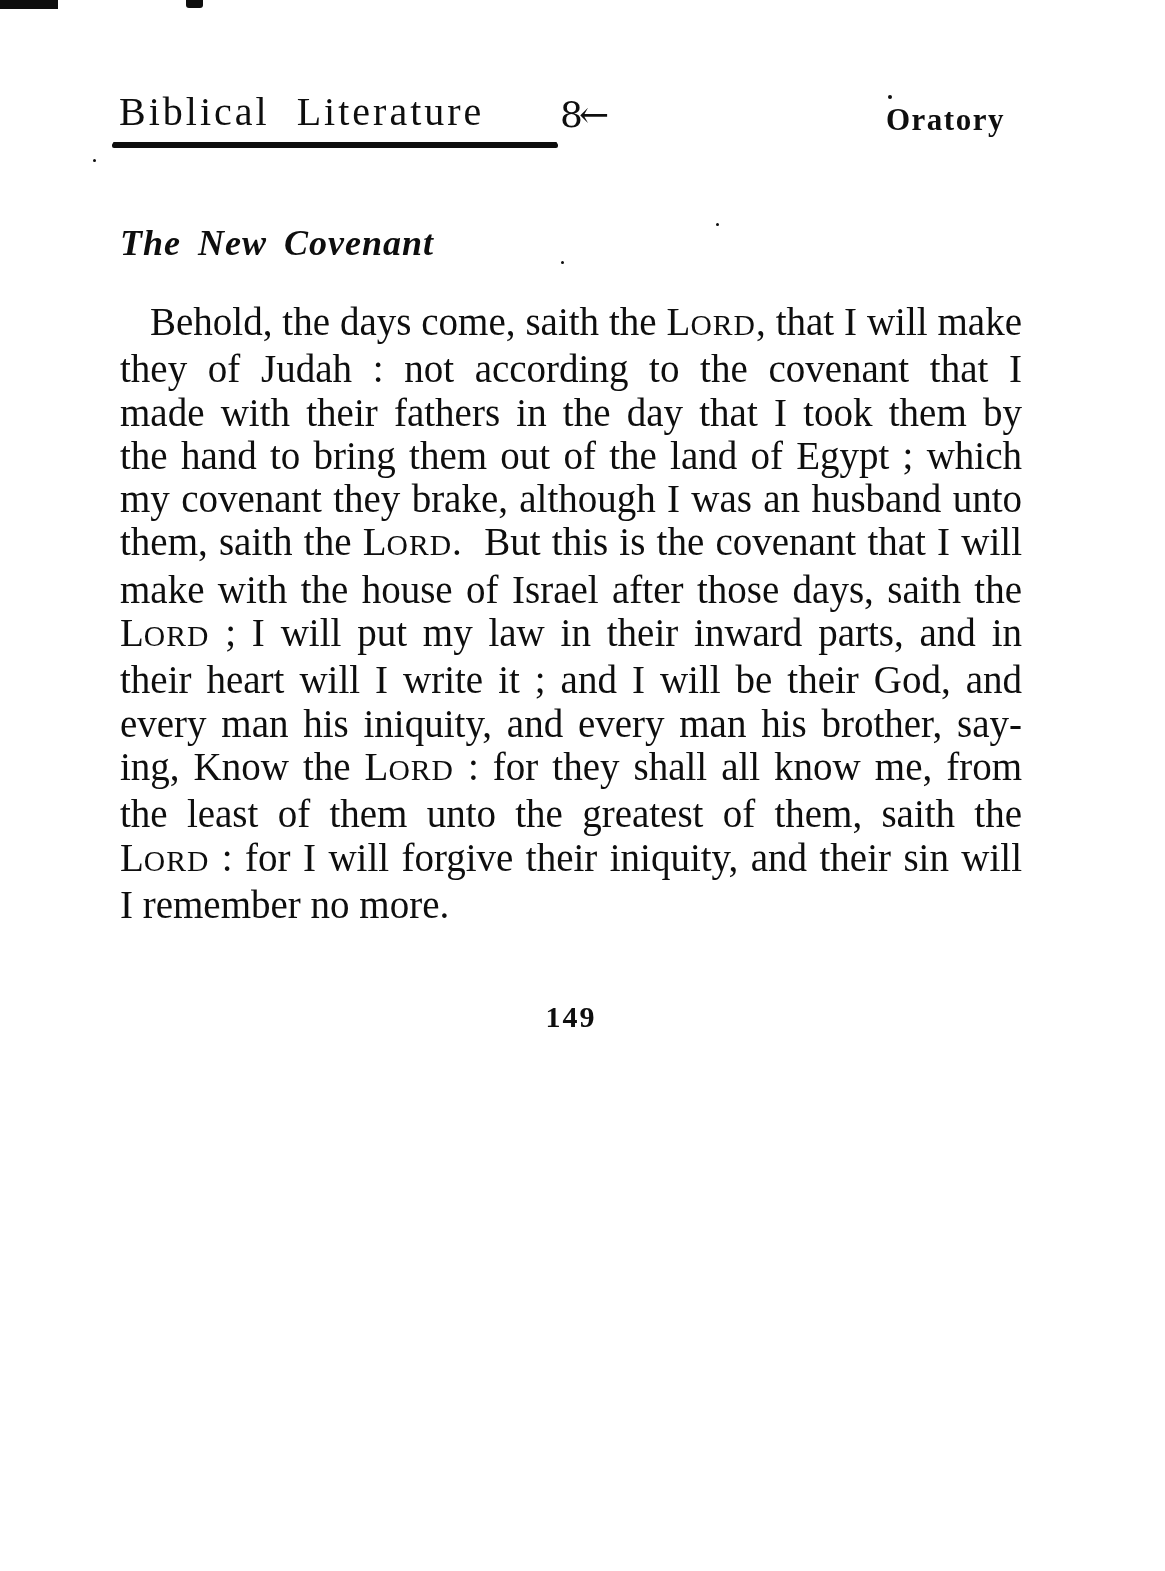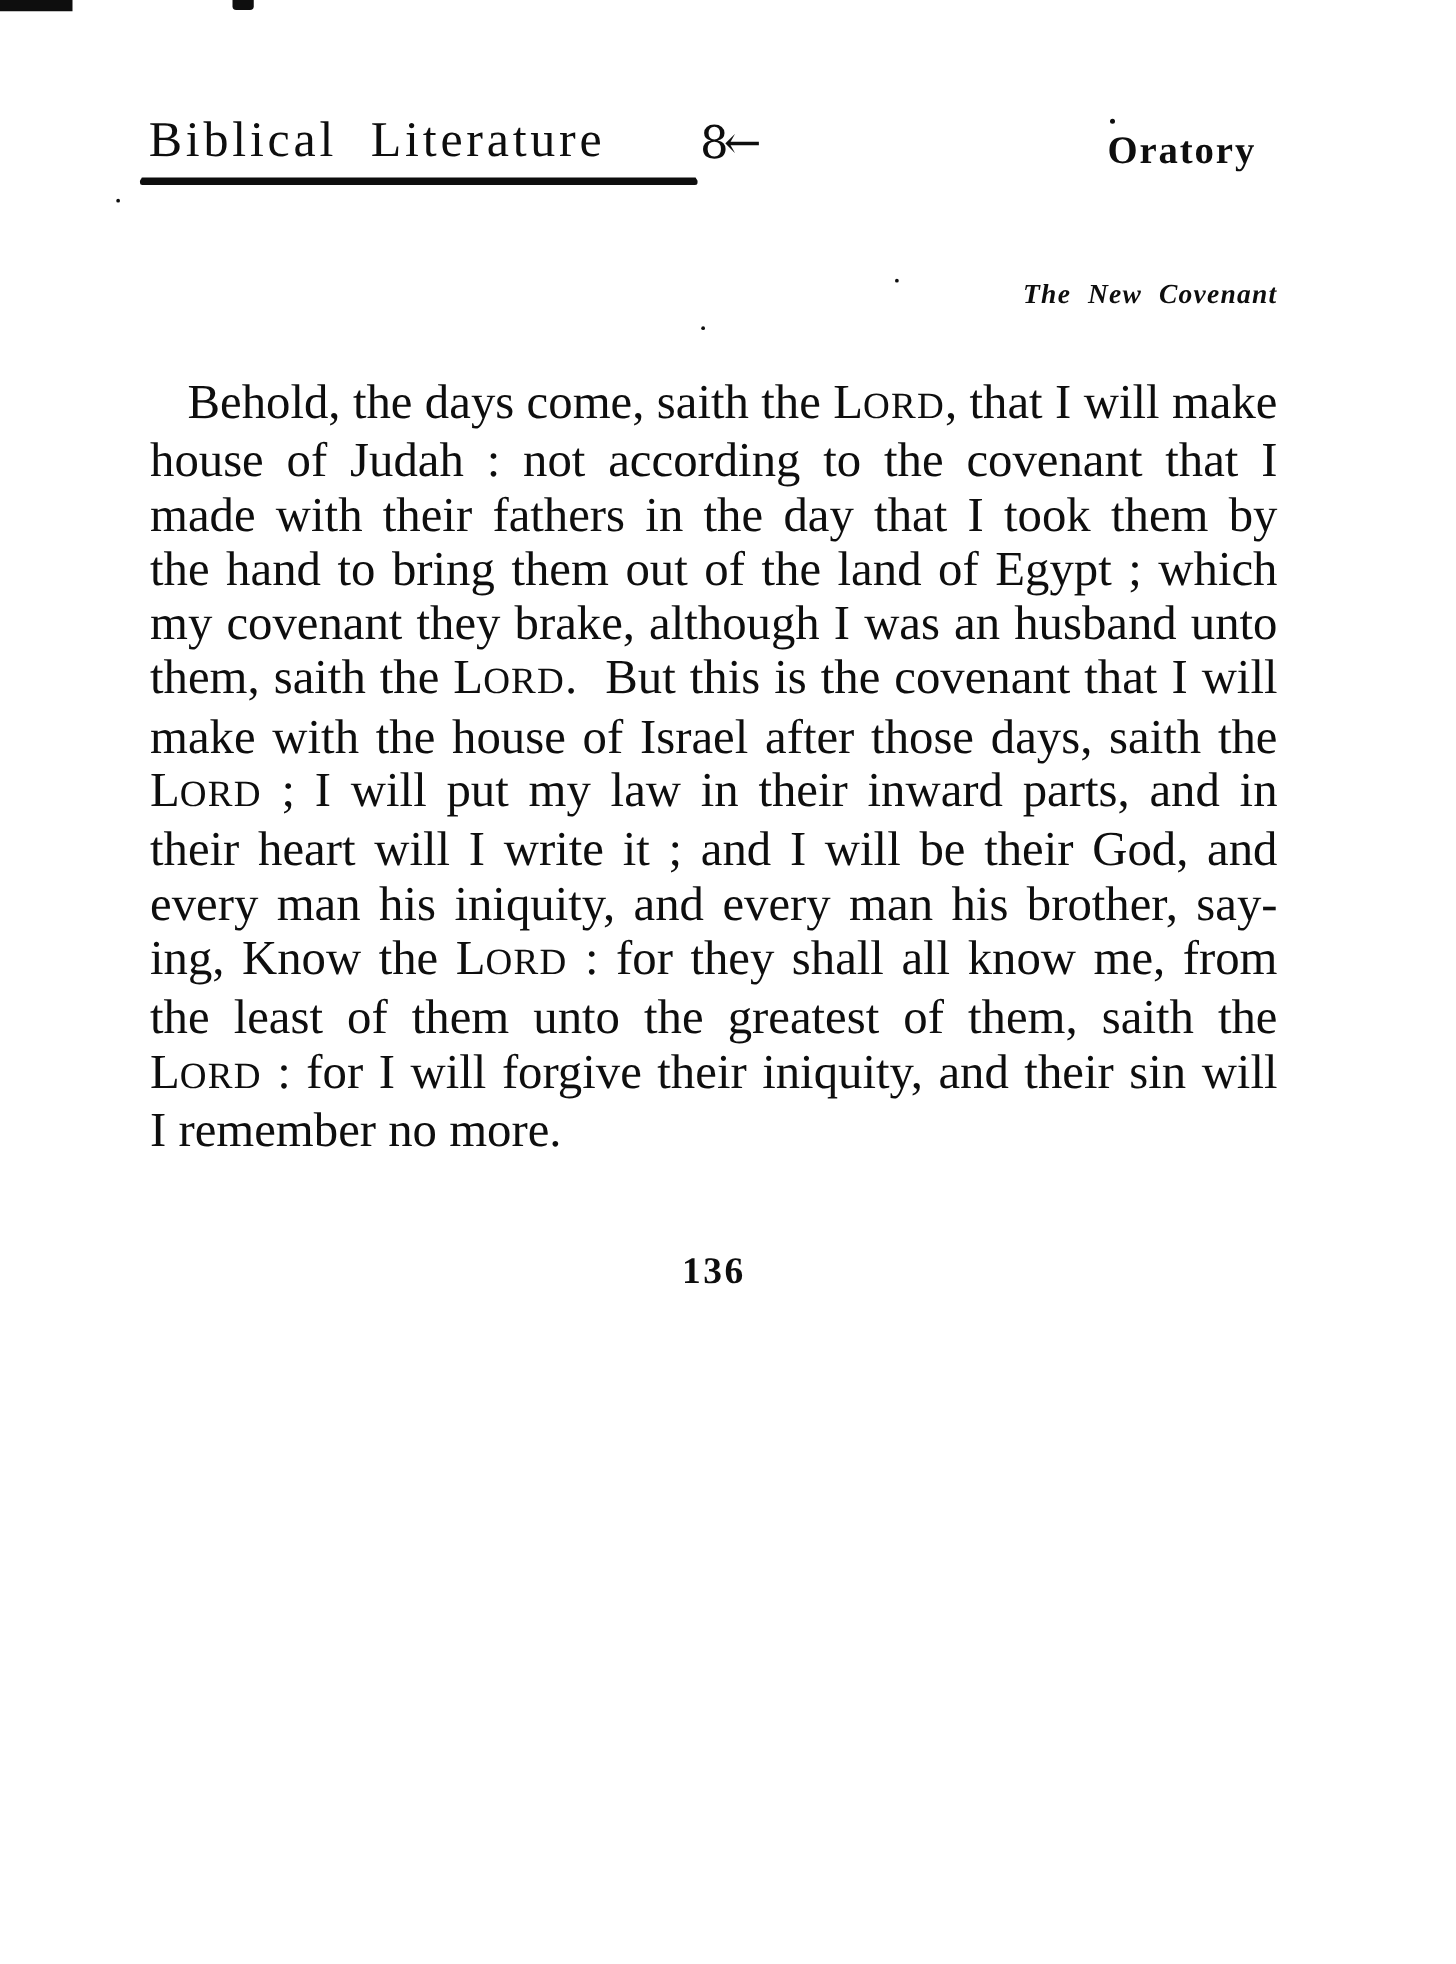--- a/index.html
+++ b/index.html
@@ -48,22 +48,22 @@
     border-radius:2px;
   }
   .header-right {
     position:absolute; left:886px; top:102px;
     font-size:31px; font-weight:bold; letter-spacing:1.5px;
   }
 
   
   .section-title {
     position:absolute; left:120px; top:222px; width:902px;
-    text-align:right;
-    font-size:22px; font-style:italic; font-weight:bold;
+    text-align:left;
+    font-size:36px; font-style:italic; font-weight:bold;
     letter-spacing:1px; word-spacing:7px;
   }
 
   
   .paragraph {
     position:absolute; left:120px; top:300px; width:902px;
     font-size:39px; line-height:43.3px;
   }
   .line { text-align:justify; text-align-last:justify; white-space:normal; }
   .line.indent { text-indent:30px; }
@@ -91,30 +91,30 @@
 
   <div class="header-left">Biblical Literature</div>
   <div class="ornament">8←</div>
   <div class="header-rule"></div>
   <div class="header-right">Oratory</div>
 
   <div class="section-title">The New Covenant</div>
 
   <div class="paragraph">
       <div class="line indent">Behold, the days come, saith the <span class="lord">L<span class="sc">ORD</span></span>, that I will make</div>
-      <div class="line">house of Judah : not according to the covenant that I</div>
+      <div class="line">they of Judah : not according to the covenant that I</div>
       <div class="line">made with their fathers in the day that I took them by</div>
       <div class="line">the hand to bring them out of the land of Egypt ; which</div>
       <div class="line">my covenant they brake, although I was an husband unto</div>
       <div class="line">them, saith the <span class="lord">L<span class="sc">ORD</span></span>.&nbsp; But this is the covenant that I will</div>
       <div class="line">make with the house of Israel after those days, saith the</div>
       <div class="line"><span class="lord">L<span class="sc">ORD</span></span> ; I will put my law in their inward parts, and in</div>
       <div class="line">their heart will I write it ; and I will be their God, and</div>
       <div class="line">every man his iniquity, and every man his brother, say-</div>
       <div class="line">ing, Know the <span class="lord">L<span class="sc">ORD</span></span> : for they shall all know me, from</div>
       <div class="line">the least of them unto the greatest of them, saith the</div>
       <div class="line"><span class="lord">L<span class="sc">ORD</span></span> : for I will forgive their iniquity, and their sin will</div>
       <div class="line last">I remember no more.</div>
     </div>
 
-  <div class="page-number">136</div>
+  <div class="page-number">149</div>
 
 </div>
 
 </body></html>

